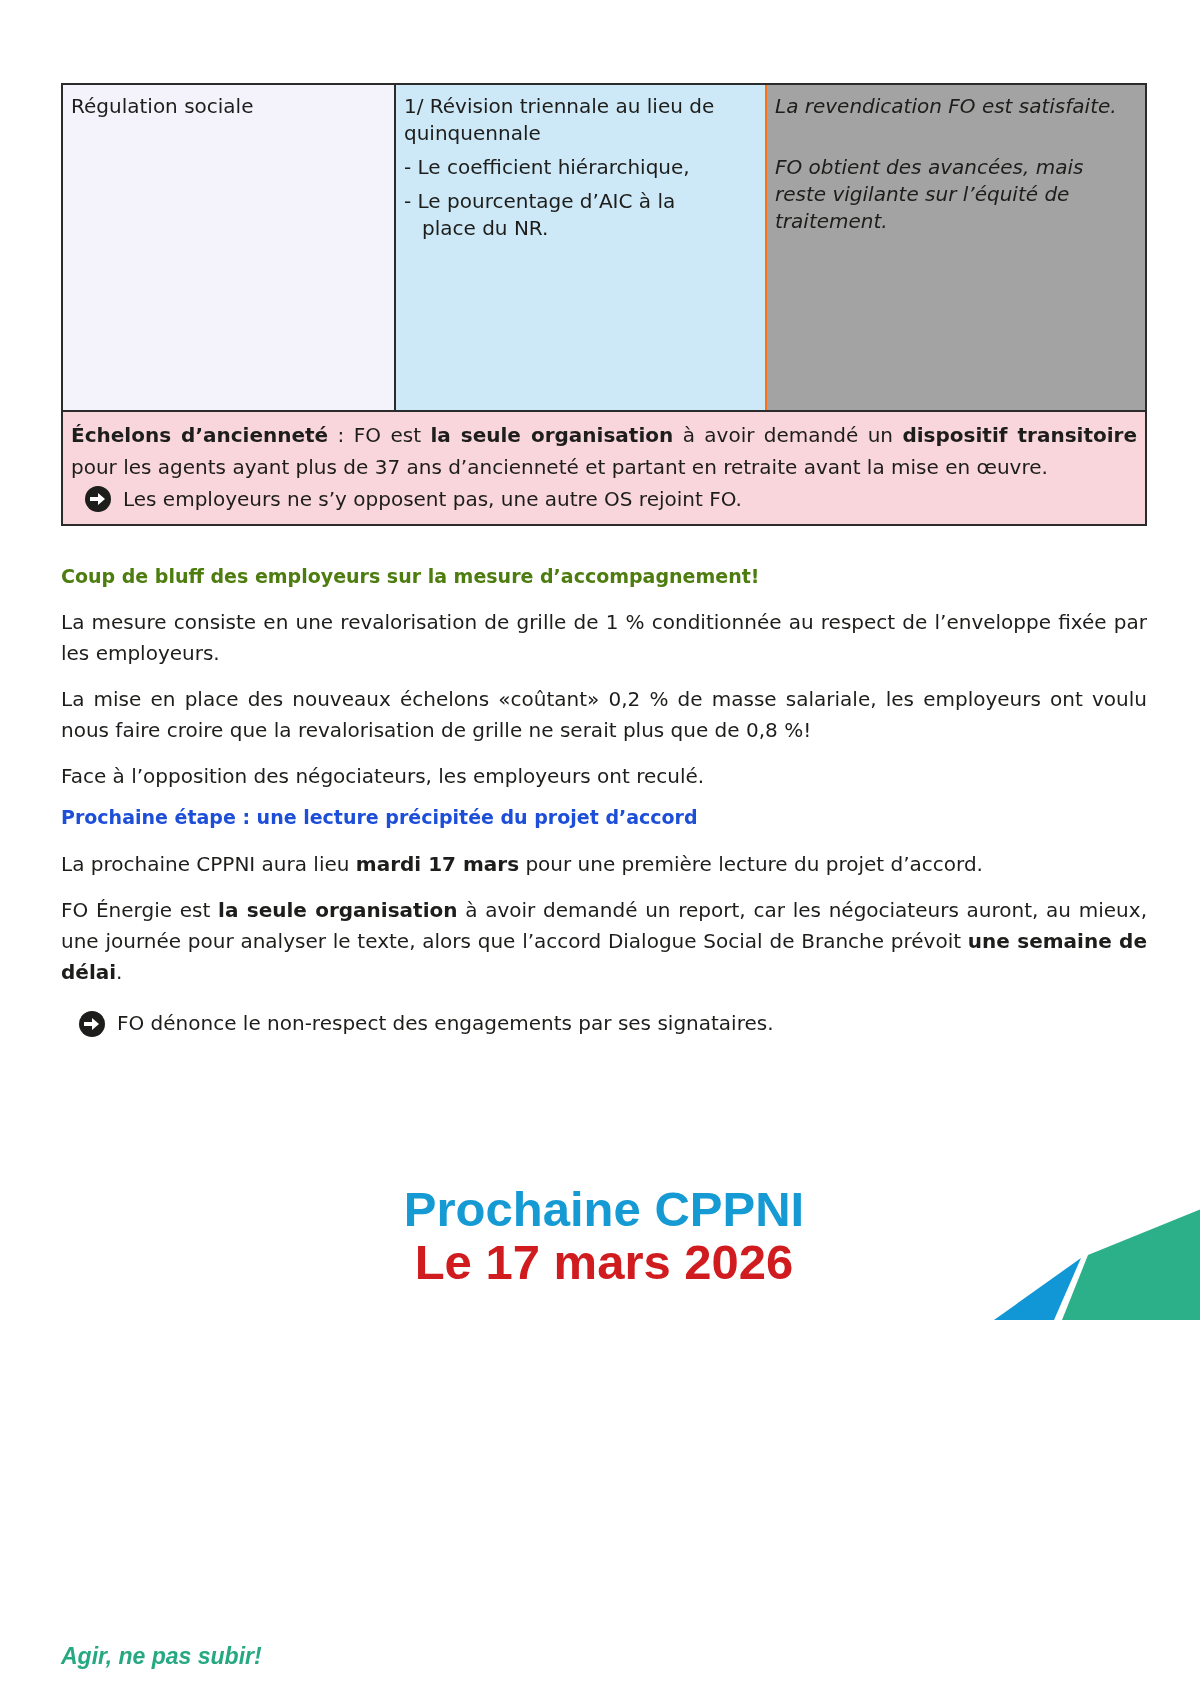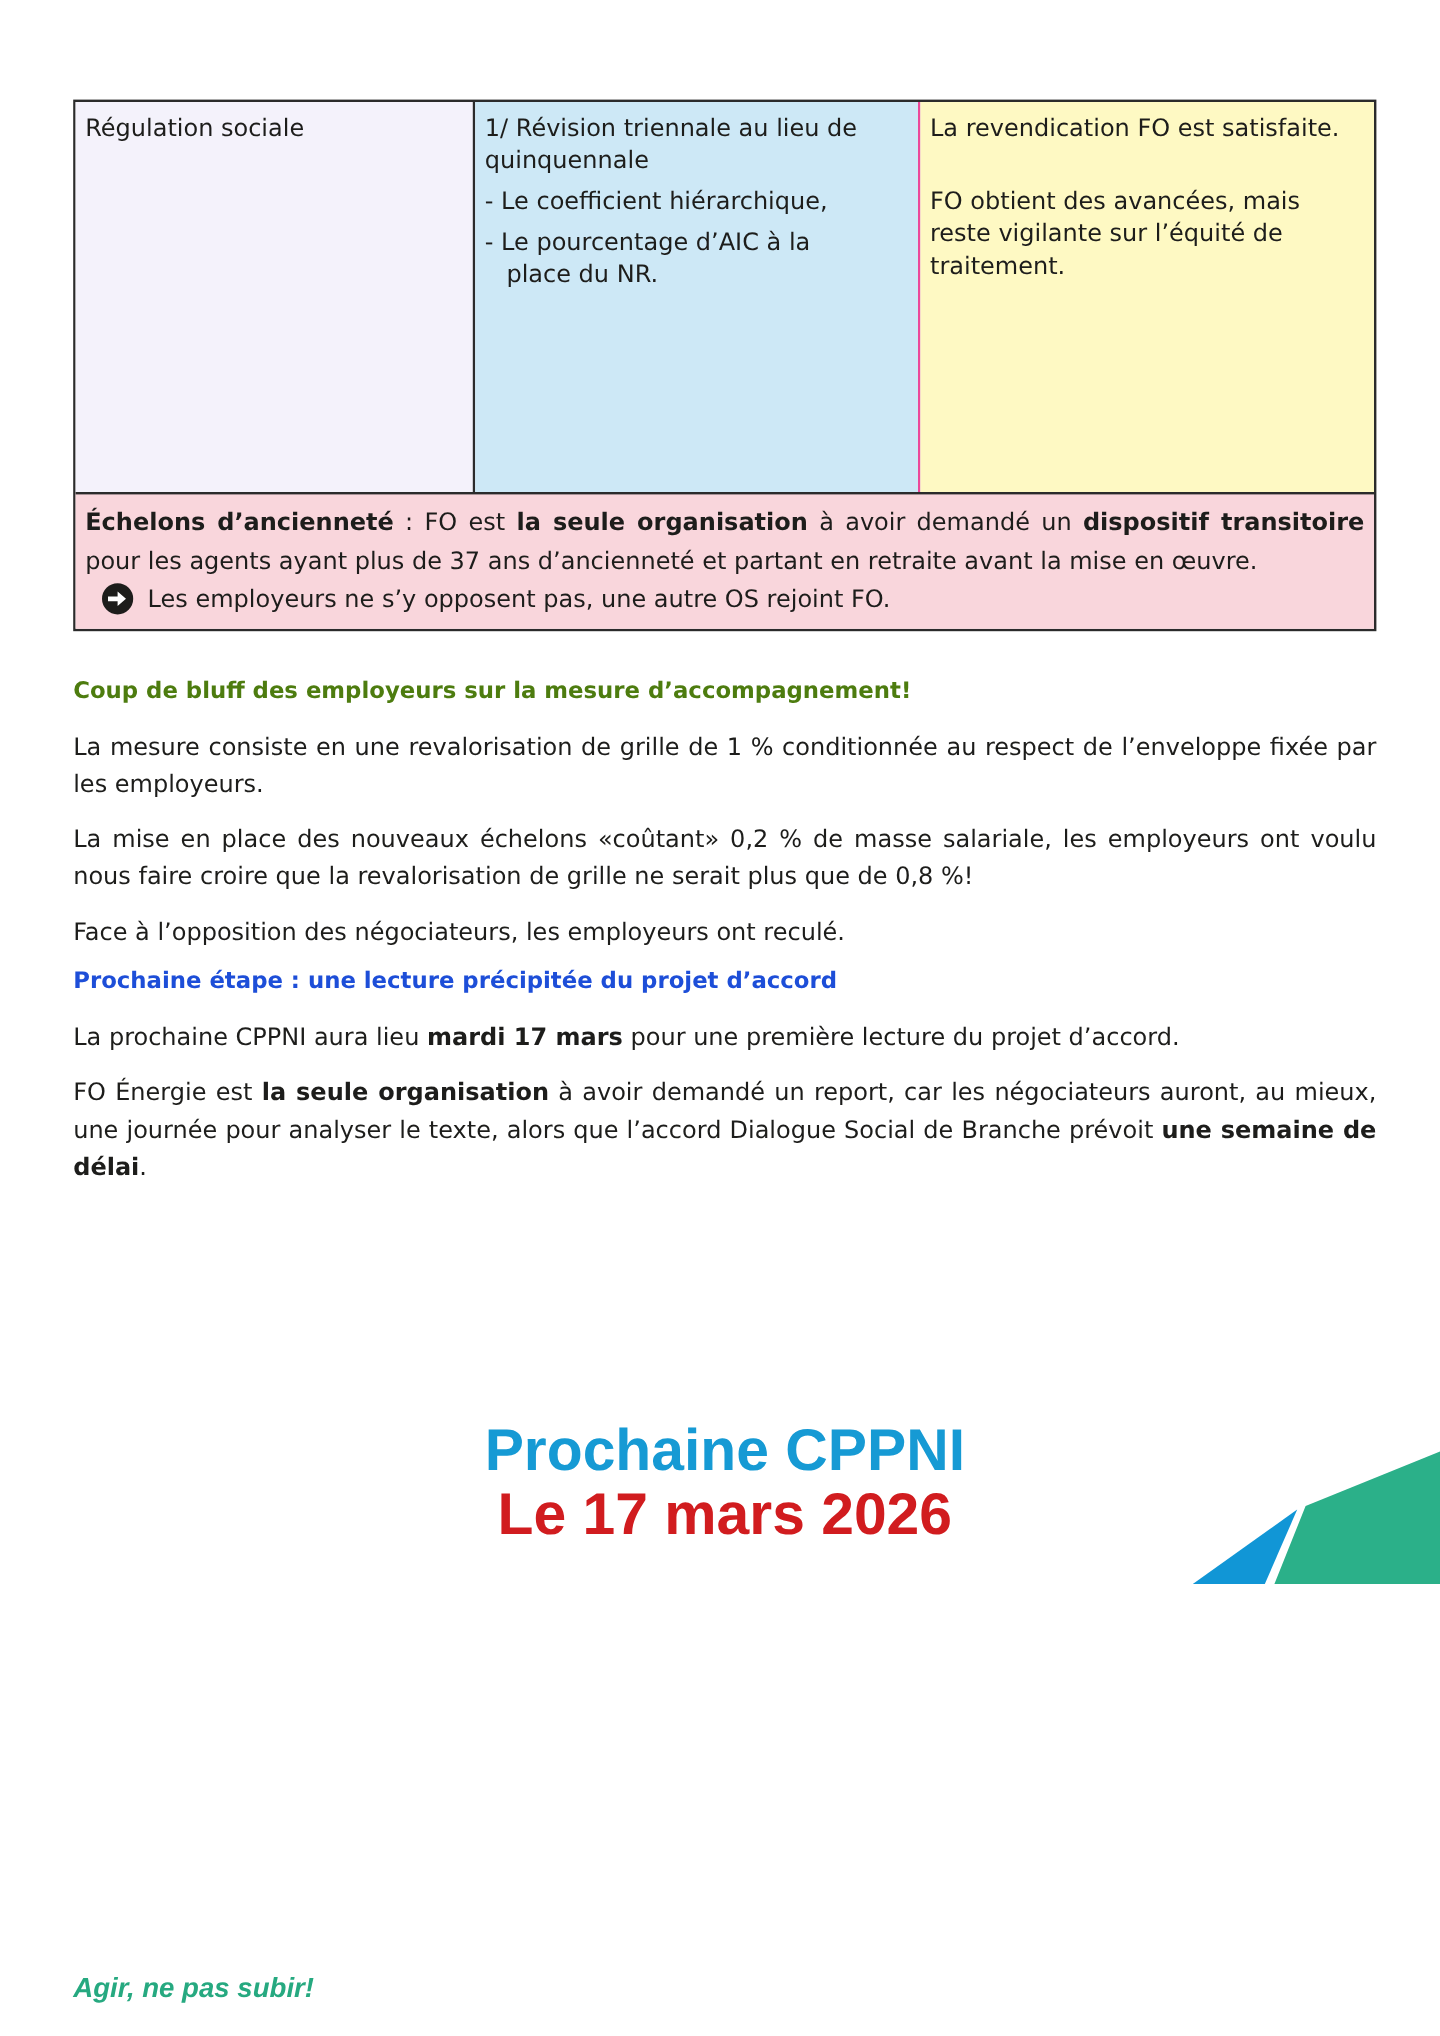--- a/index.html
+++ b/index.html
@@ -10,22 +10,22 @@
     .page { position: absolute; left: 4px; top: 0; width: 1200px; height: 1320px; }
 
     
     .tbl {
       position: absolute; left: 57px; top: 83px; width: 1086px;
       border: 2px solid #2b2b2b; box-sizing: border-box;
     }
     .tbl-row { display: flex; }
     .cell { box-sizing: border-box; padding: 8px 8px 10px 8px; font-size: 20px; line-height: 27px; }
     .c1 { width: 333px; background: #f4f2fb; border-right: 2px solid #2b2b2b; min-height: 325px; }
-    .c2 { width: 371px; background: #cde8f6; border-right: 2px solid #ec4899; }
-    .c3 { flex: 1; background: #fef9c3; }
+    .c2 { width: 371px; background: #cde8f6; border-right: 2px solid #f97316; }
+    .c3 { flex: 1; background: #a3a3a3; font-style: italic; }
     .c2 p, .c3 p { margin: 0 0 7px 0; }
     .c2 .bullet { padding-left: 0; margin: 0 0 7px 0; }
     .c2 .bullet .cont { display: block; padding-left: 18px; }
     .c3 .gap { height: 27px; }
 
     .tbl-foot {
       background: #f9d6dc; border-top: 2px solid #2b2b2b;
       padding: 7px 8px 9px 8px; font-size: 20px; line-height: 32px; text-align: justify;
     }
     .tbl-foot b { font-weight: bold; }
@@ -105,20 +105,28 @@
     <p class="para" style="margin-top:15px;">La mesure consiste en une revalorisation de grille de 1 % conditionnée au respect de l’enveloppe fixée par les employeurs.</p>
     <p class="para" style="margin-top:15px;">La mise en place des nouveaux échelons «coûtant» 0,2 % de masse salariale, les employeurs ont voulu nous faire croire que la revalorisation de grille ne serait plus que de 0,8 %!</p>
     <p class="para" style="margin-top:15px;">Face à l’opposition des négociateurs, les employeurs ont reculé.</p>
     <div class="h-blue-reg" style="margin-top:10px;">Prochaine étape : une lecture précipitée du projet d’accord</div>
     <p class="para" style="margin-top:16px;">
       <span>La prochaine CPPNI aura lieu </span><b>mardi 17 mars</b><span> pour une première lecture du projet d’accord.</span>
     </p>
     <p class="para" style="margin-top:15px;">
       <span>FO Énergie est </span><b>la seule organisation</b><span> à avoir demandé un report, car les négociateurs auront, au mieux, une journée pour analyser le texte, alors que l’accord Dialogue Social de Branche prévoit </span><b>une semaine de délai</b><span>.</span>
     </p>
+    <div class="arrow-line" style="margin-top:20px; padding-left:18px;">
+      <span class="arrow-icon">
+        <svg width="16" height="14" viewBox="0 0 16 14">
+            <path d="M0 5h8V1l7 6-7 6V9H0z" fill="#ffffff"></path>
+          </svg>
+      </span>
+      <span>FO dénonce le non-respect des engagements par ses signataires.</span>
+    </div>
   </div>
 
   <div class="big blue">Prochaine CPPNI</div>
   <div class="big red">Le 17 mars 2026</div>
 
   <div class="slogan">Agir, ne pas subir!</div>
   <svg class="corner" viewBox="0 0 210 140">
     <polygon points="0,140 87,78 60,140" fill="#1196d6"></polygon>
     <polygon points="94,75 210,28 210,140 68,140" fill="#2bb089"></polygon>
   </svg>

